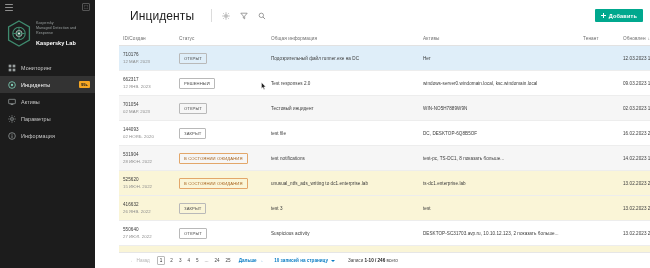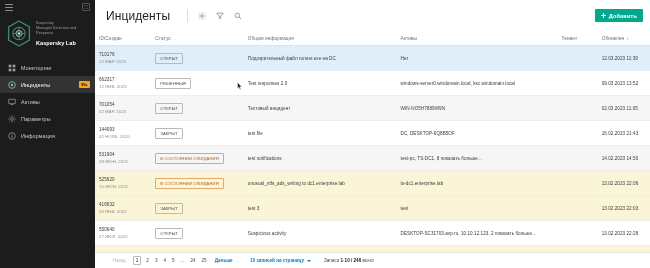--- a/index.html
+++ b/index.html
@@ -4,21 +4,21 @@
 <style>
   * { box-sizing: border-box; }
   html, body {
     margin: 0; padding: 0;
     width: 650px; height: 268px;
     overflow: hidden;
     background: #ffffff;
     font-family: "Liberation Sans", sans-serif;
     -webkit-font-smoothing: antialiased;
   }
-  #app { display: flex; width: 650px; height: 243px; }
+  #app { display: flex; width: 650px; height: 243px; gap: 24px; }
 
   
   #sidebar {
     width: 95px; height: 268px;
     background: #1c1c1c;
     color: #d6d6d6;
     flex: 0 0 95px;
     position: relative;
   }
   .sb-top {

